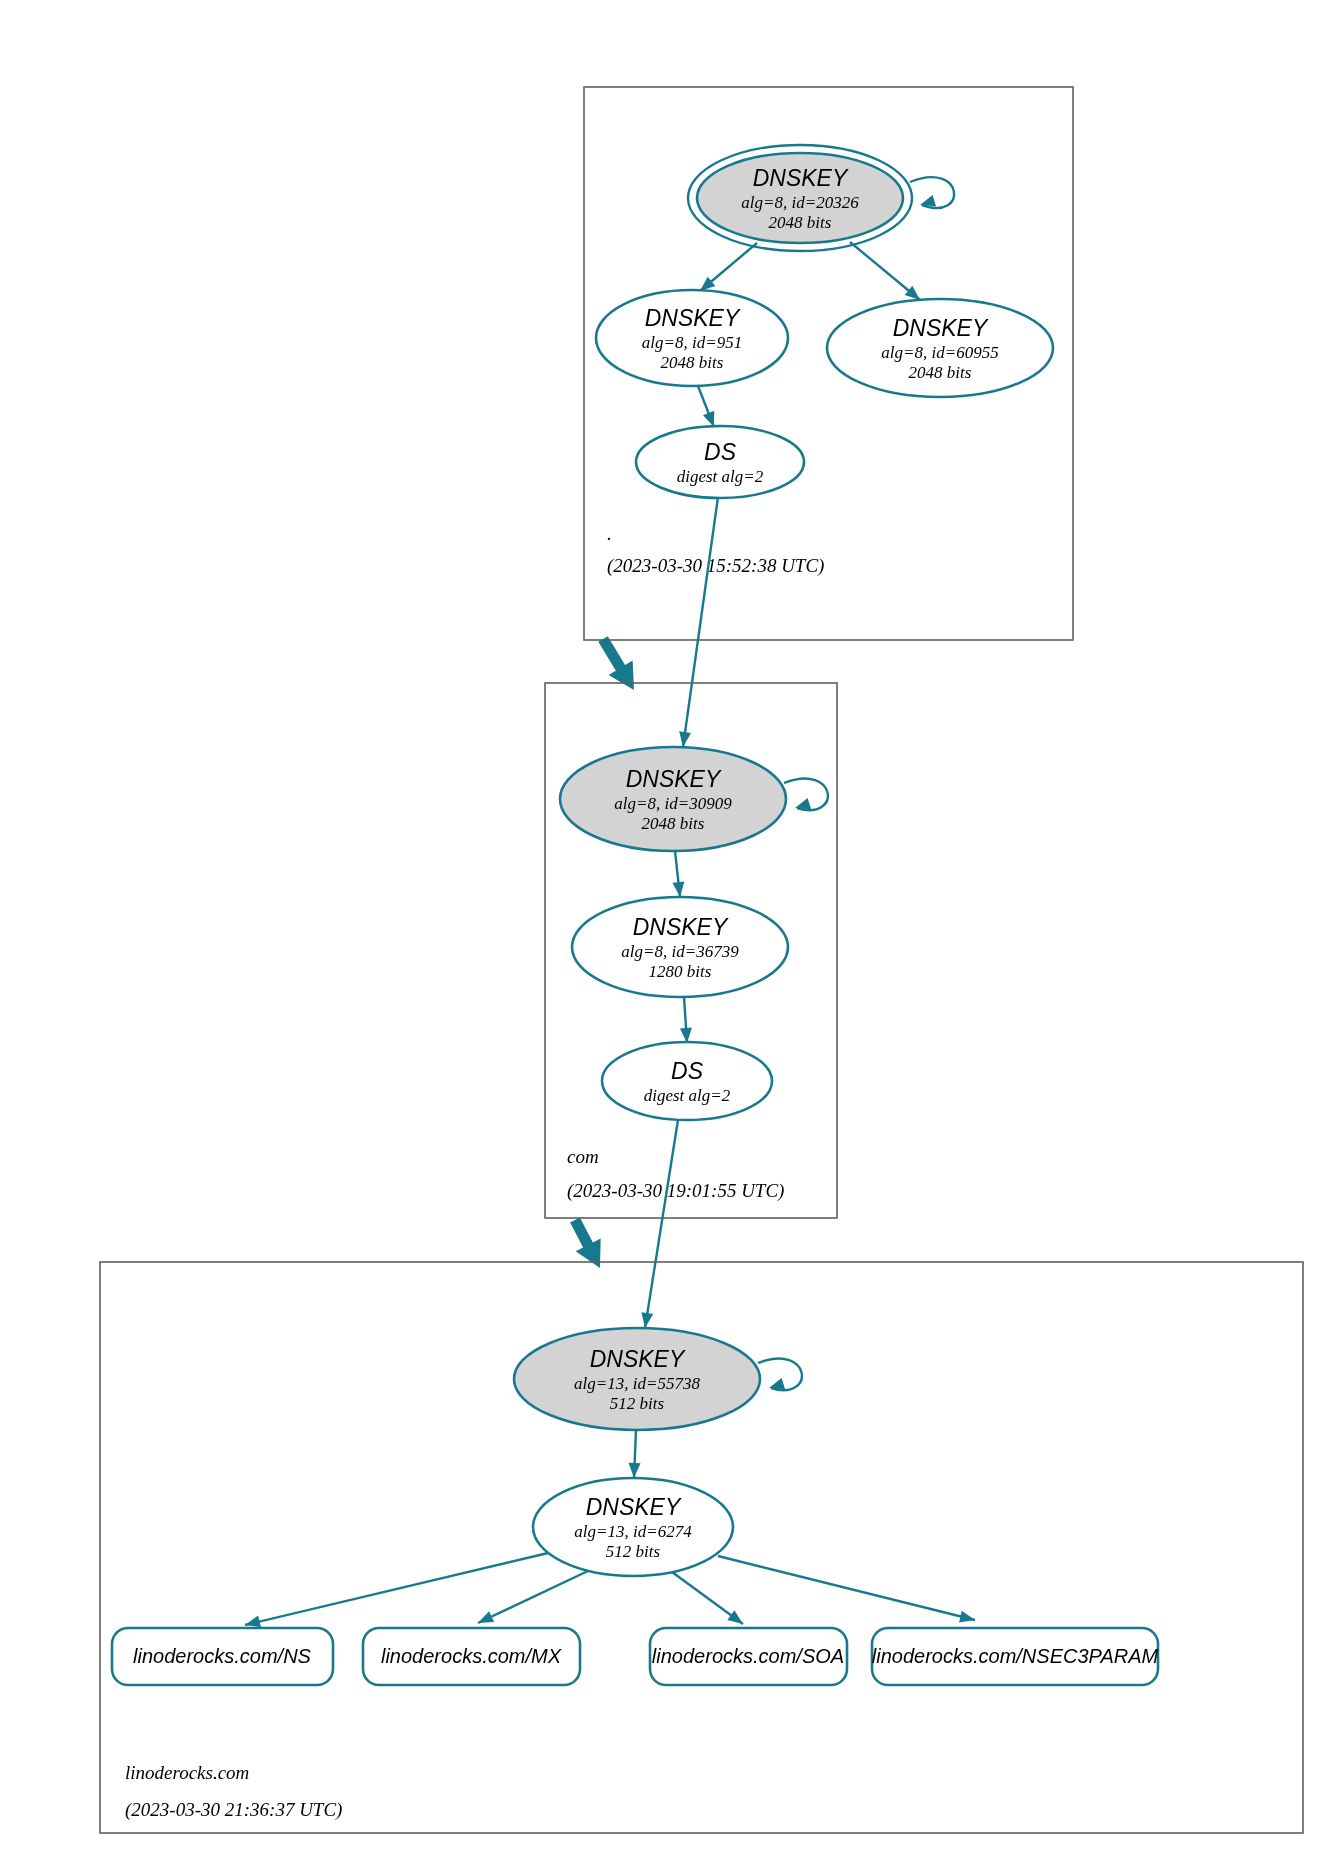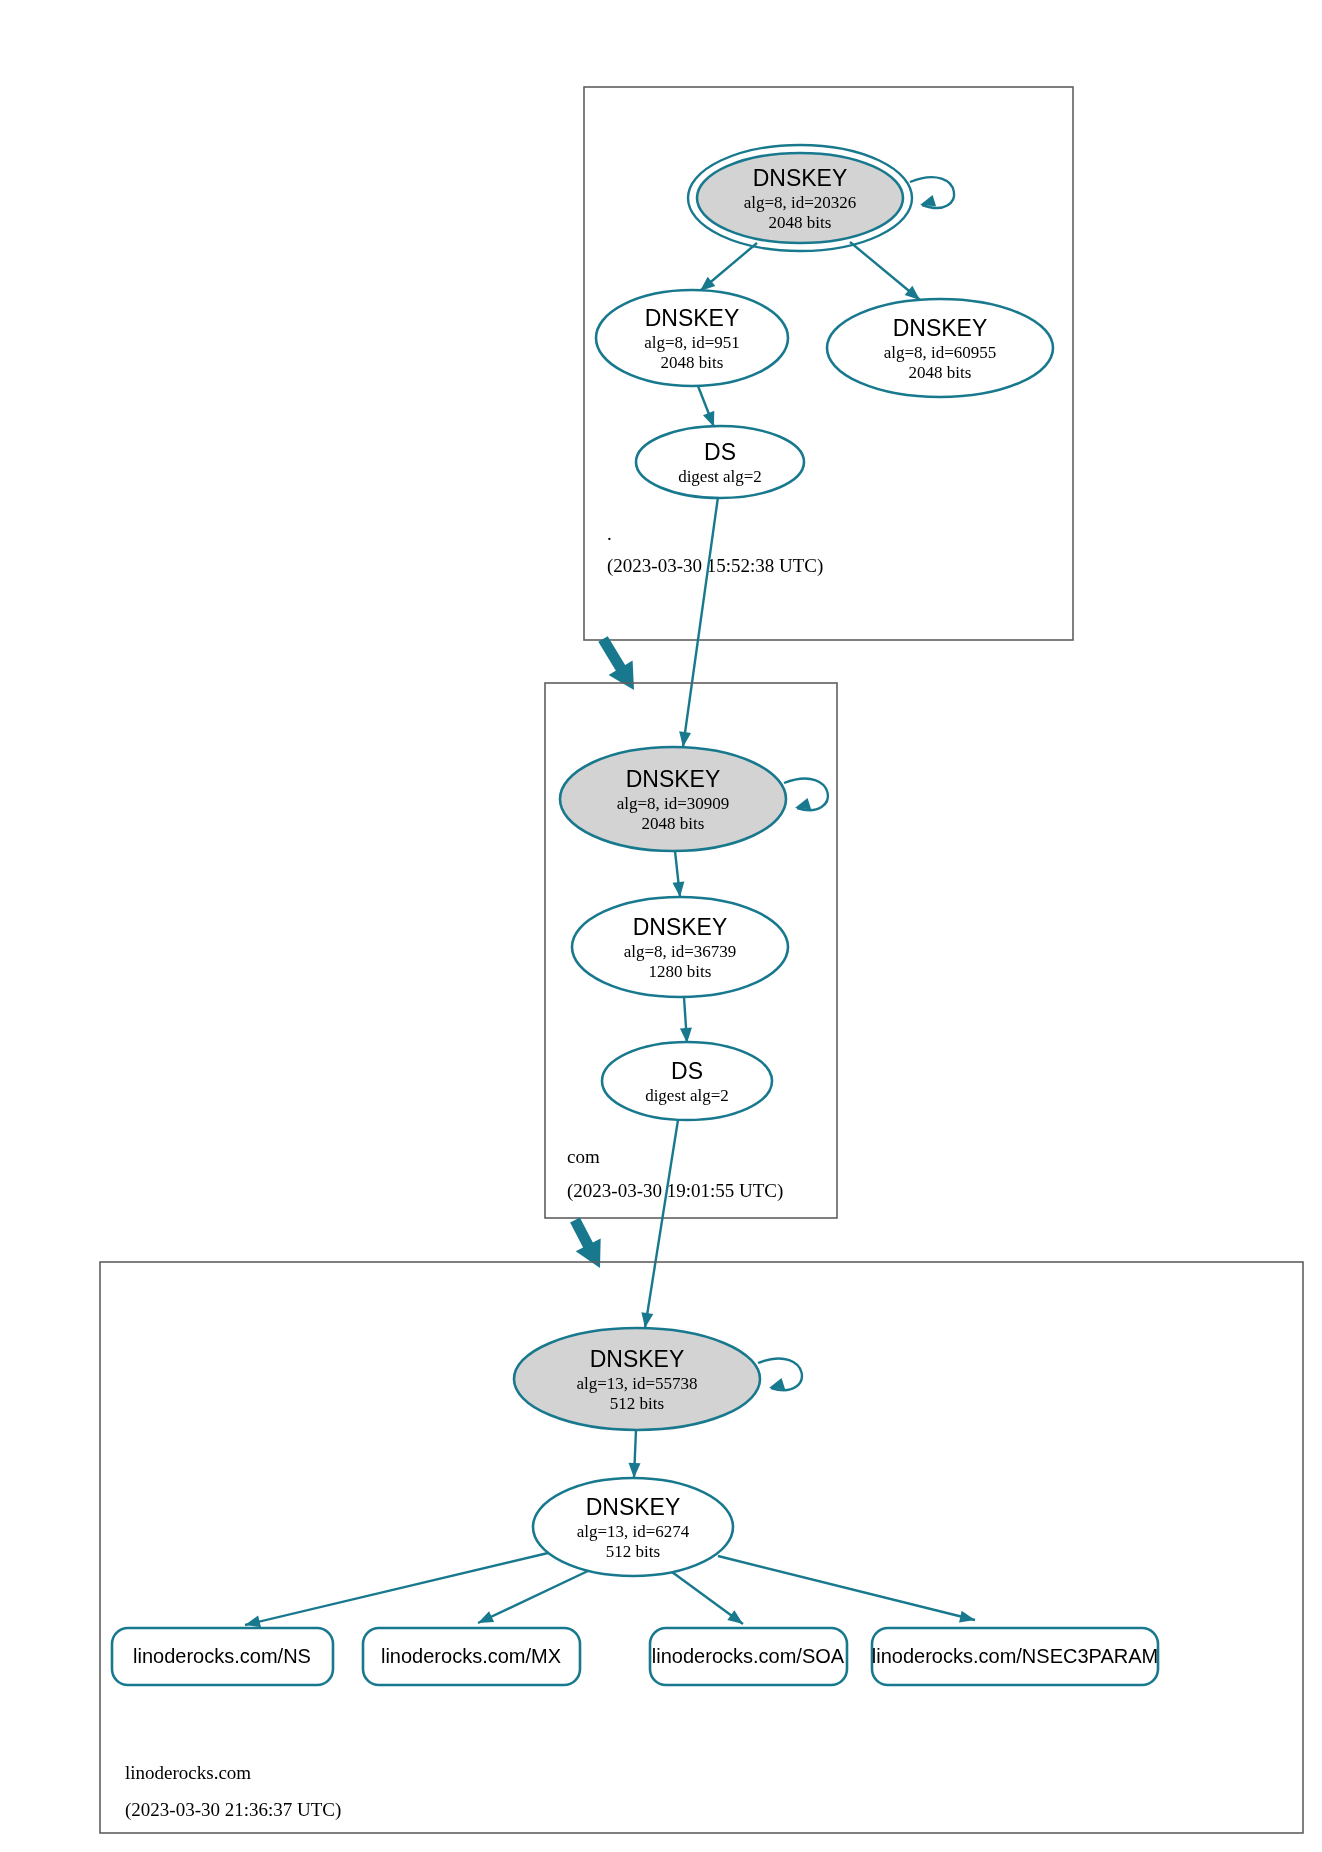--- a/index.html
+++ b/index.html
@@ -2,21 +2,21 @@
 <html style="--edge: #18798e; --ksk-fill: #d3d3d3; --zone-border: #5f5f5f; --node-text: #000000;"><head>
 <meta charset="utf-8">
 <style>
   :root{
     --edge:#18798e;
     --ksk-fill:#d3d3d3;
     --zone-border:#5f5f5f;
     --node-text:#000000;
   }
   html,body{margin:0;padding:0;background:#ffffff;}
-  .stage{width:1322px;height:1852px;position:relative;background:#ffffff;}
+  .stage{width:1322px;height:1852px;position:relative;background:#ffffff;font-style:italic;}
   svg{display:block;}
   .zone-box{fill:none;stroke:var(--zone-border);stroke-width:1.6;}
   .node-ellipse{fill:#ffffff;stroke:var(--edge);stroke-width:2.6;}
   .ksk-ellipse{fill:var(--ksk-fill);stroke:var(--edge);stroke-width:2.6;}
   .ksk-outline{fill:none;stroke:var(--edge);stroke-width:2.4;}
   .rrset-box{fill:#ffffff;stroke:var(--edge);stroke-width:2.6;}
   .edge{stroke:var(--edge);stroke-width:2.4;fill:none;}
   .edge-thick{stroke:var(--edge);stroke-width:11;fill:none;}
   .arrow{fill:var(--edge);stroke:none;}
   .node-title{font-family:"Liberation Sans",sans-serif;font-size:23px;fill:var(--node-text);text-anchor:middle;}

